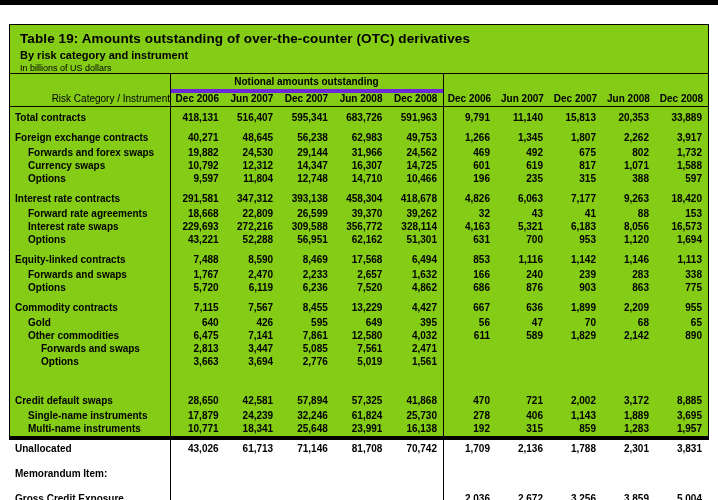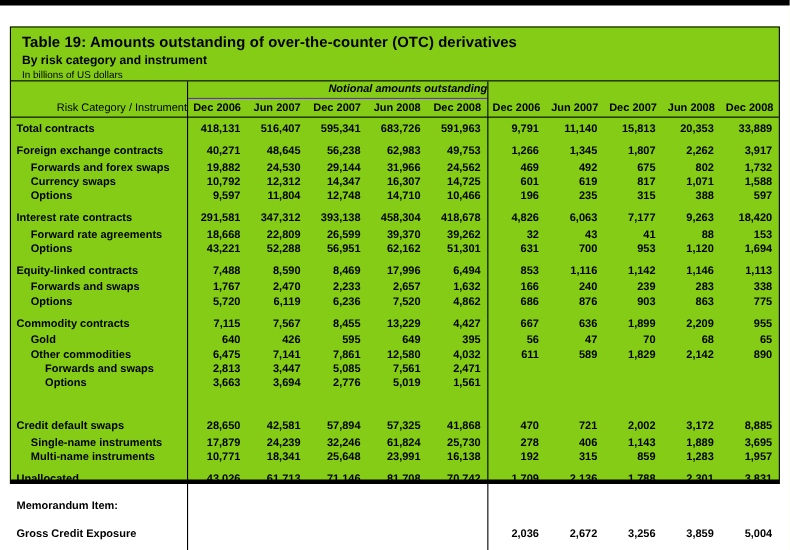--- a/index.html
+++ b/index.html
@@ -16,22 +16,22 @@
               padding:5px 10px 0 10px;}
   .title{font-size:13.5px;font-weight:bold;line-height:17px;letter-spacing:0.1px;}
   .subtitle{font-size:11px;font-weight:bold;line-height:13px;margin-top:2px;}
   .unitnote{font-size:9px;line-height:11px;margin-top:1px;}
 
   .tbl{position:relative;height:437px;}
   .vline{position:absolute;top:0;bottom:0;width:1px;background:#000;}
   .v1{left:160px;} .v2{left:433px;}
 
   .hrow1{display:grid;grid-template-columns:160px 273px 265px;height:15px;}
-  .group-label{font-size:10px;font-weight:bold;text-align:right;line-height:15px;
-               border-bottom:1px solid #6d28d9;box-sizing:border-box;font-style:italic;}
+  .group-label{font-size:10px;font-weight:bold;text-align:center;line-height:15px;
+               border-bottom:4px solid #6d28d9;box-sizing:border-box;}
   .hrow2{display:grid;grid-template-columns:160px repeat(5,54.6px) repeat(5,53px);
          height:17px;align-items:end;}
   .rowhead{font-size:10px;line-height:14px;padding-left:5px;text-align:right;}
   .hcol{font-size:10px;font-weight:bold;text-align:center;line-height:14px;}
   .thead{border-bottom:1px solid #000;}
 
   .tbody{padding-top:4px;}
   .row{display:grid;grid-template-columns:160px repeat(5,54.6px) repeat(5,53px);
        height:13px;line-height:13px;font-size:10px;font-weight:bold;}
   .row.bold{font-weight:bold;}
@@ -162,38 +162,51 @@
           <div class="cell num">26,599</div>
           <div class="cell num">39,370</div>
           <div class="cell num">39,262</div>
           <div class="cell num">32</div>
           <div class="cell num">43</div>
           <div class="cell num">41</div>
           <div class="cell num">88</div>
           <div class="cell num">153</div>
         </div>
         <div class="row brk-none">
+          <div class="cell label ind1">Interest rate swaps</div>
+          <div class="cell num">229,693</div>
+          <div class="cell num">272,216</div>
+          <div class="cell num">309,588</div>
+          <div class="cell num">356,772</div>
+          <div class="cell num">328,114</div>
+          <div class="cell num">4,163</div>
+          <div class="cell num">5,321</div>
+          <div class="cell num">6,183</div>
+          <div class="cell num">8,056</div>
+          <div class="cell num">16,573</div>
+        </div>
+        <div class="row brk-none">
           <div class="cell label ind1">Options</div>
           <div class="cell num">43,221</div>
           <div class="cell num">52,288</div>
           <div class="cell num">56,951</div>
           <div class="cell num">62,162</div>
           <div class="cell num">51,301</div>
           <div class="cell num">631</div>
           <div class="cell num">700</div>
           <div class="cell num">953</div>
           <div class="cell num">1,120</div>
           <div class="cell num">1,694</div>
         </div>
         <div class="row bold brk-section">
           <div class="cell label ind0">Equity-linked contracts</div>
           <div class="cell num">7,488</div>
           <div class="cell num">8,590</div>
           <div class="cell num">8,469</div>
-          <div class="cell num">17,996</div>
+          <div class="cell num">17,568</div>
           <div class="cell num">6,494</div>
           <div class="cell num">853</div>
           <div class="cell num">1,116</div>
           <div class="cell num">1,142</div>
           <div class="cell num">1,146</div>
           <div class="cell num">1,113</div>
         </div>
         <div class="row brk-sub">
           <div class="cell label ind1">Forwards and swaps</div>
           <div class="cell num">1,767</div>

